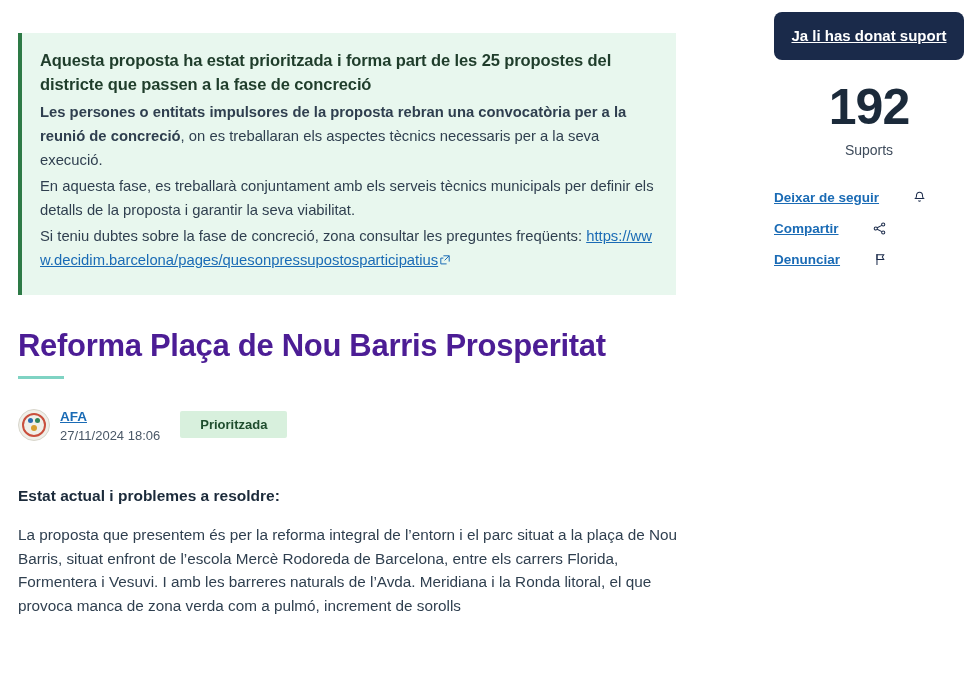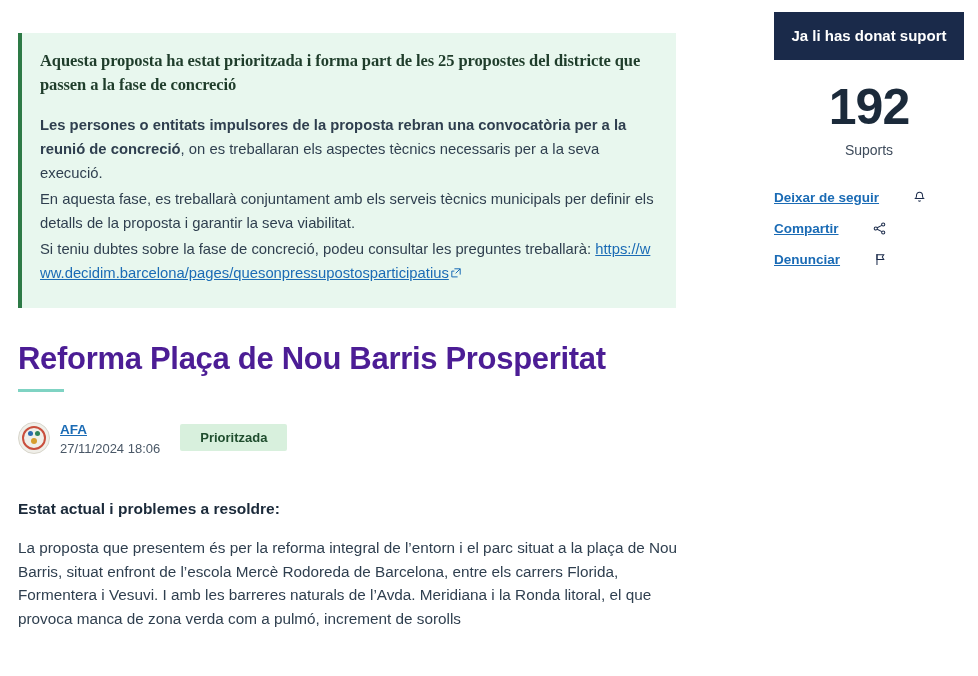--- a/index.html
+++ b/index.html
@@ -35,23 +35,22 @@
     border-left: 4px solid #2d7a46;
     padding: 16px 22px 20px 18px;
     width: 658px;
     box-sizing: border-box;
   }
   .callout-title {
     font-size: 16.5px;
     font-weight: bold;
     line-height: 1.45;
     color: #1f3d2b;
-    margin: 0 0 17px 0;
+    margin: 0 0 4px 0;
     letter-spacing: -0.1px;
-    font-family: Liberation Serif, serif;
   }
   .callout p {
     margin: 0 0 2px 0;
     font-size: 14.8px;
     line-height: 1.62;
     color: #2f3f4f;
   }
   .callout p.strong-block {
     font-weight: bold;
   }
@@ -178,21 +177,22 @@
     box-sizing: border-box;
     background: #1a2a4a;
     color: #ffffff;
     font-size: 15px;
     font-weight: bold;
     text-align: center;
     padding: 14px 10px;
     line-height: 1.35;
     border: none;
     cursor: pointer;
-    border-radius: 0;
+    border-radius: 8px;
+    text-decoration: underline;
   }
   .support-count {
     margin-top: 22px;
     text-align: center;
     font-size: 50px;
     font-weight: bold;
     color: #1b2a3a;
     line-height: 1;
     letter-spacing: -1px;
   }
@@ -229,21 +229,21 @@
 <body>
 
 <div class="page">
 
   <div class="main-col">
 
     <div class="callout">
       <div class="callout-title">Aquesta proposta ha estat prioritzada i forma part de les 25 propostes del districte que passen a la fase de concreció</div>
       <p><b>Les persones o entitats impulsores de la proposta rebran una convocatòria per a la reunió de concreció</b><span>, on es treballaran els aspectes tècnics necessaris per a la seva execució.</span></p>
       <p>En aquesta fase, es treballarà conjuntament amb els serveis tècnics municipals per definir els detalls de la proposta i garantir la seva viabilitat.</p>
-      <p><span>Si teniu dubtes sobre la fase de concreció, podeu consultar les preguntes treballarà:</span>
+      <p><span>Si teniu dubtes sobre la fase de concreció, zona consultar les preguntes freqüents:</span>
         <a href="#">https://www.decidim.barcelona/pages/quesonpressupostosparticipatius</a><span class="ext-icon"><svg width="10" height="10" viewBox="0 0 10 10">
               <path d="M3.4 0.8h5.8v5.8" fill="none" stroke="#1a6bb5" stroke-width="1"></path>
               <path d="M9.2 0.8L4.6 5.4" fill="none" stroke="#1a6bb5" stroke-width="1"></path>
               <path d="M6.6 8.9H0.8V3.1h2.6" fill="none" stroke="#1a6bb5" stroke-width="1"></path>
             </svg></span>
       </p>
     </div>
 
     <h1 class="proposal-title">Reforma Plaça de Nou Barris Prosperitat</h1>
     <div class="title-rule"></div>

